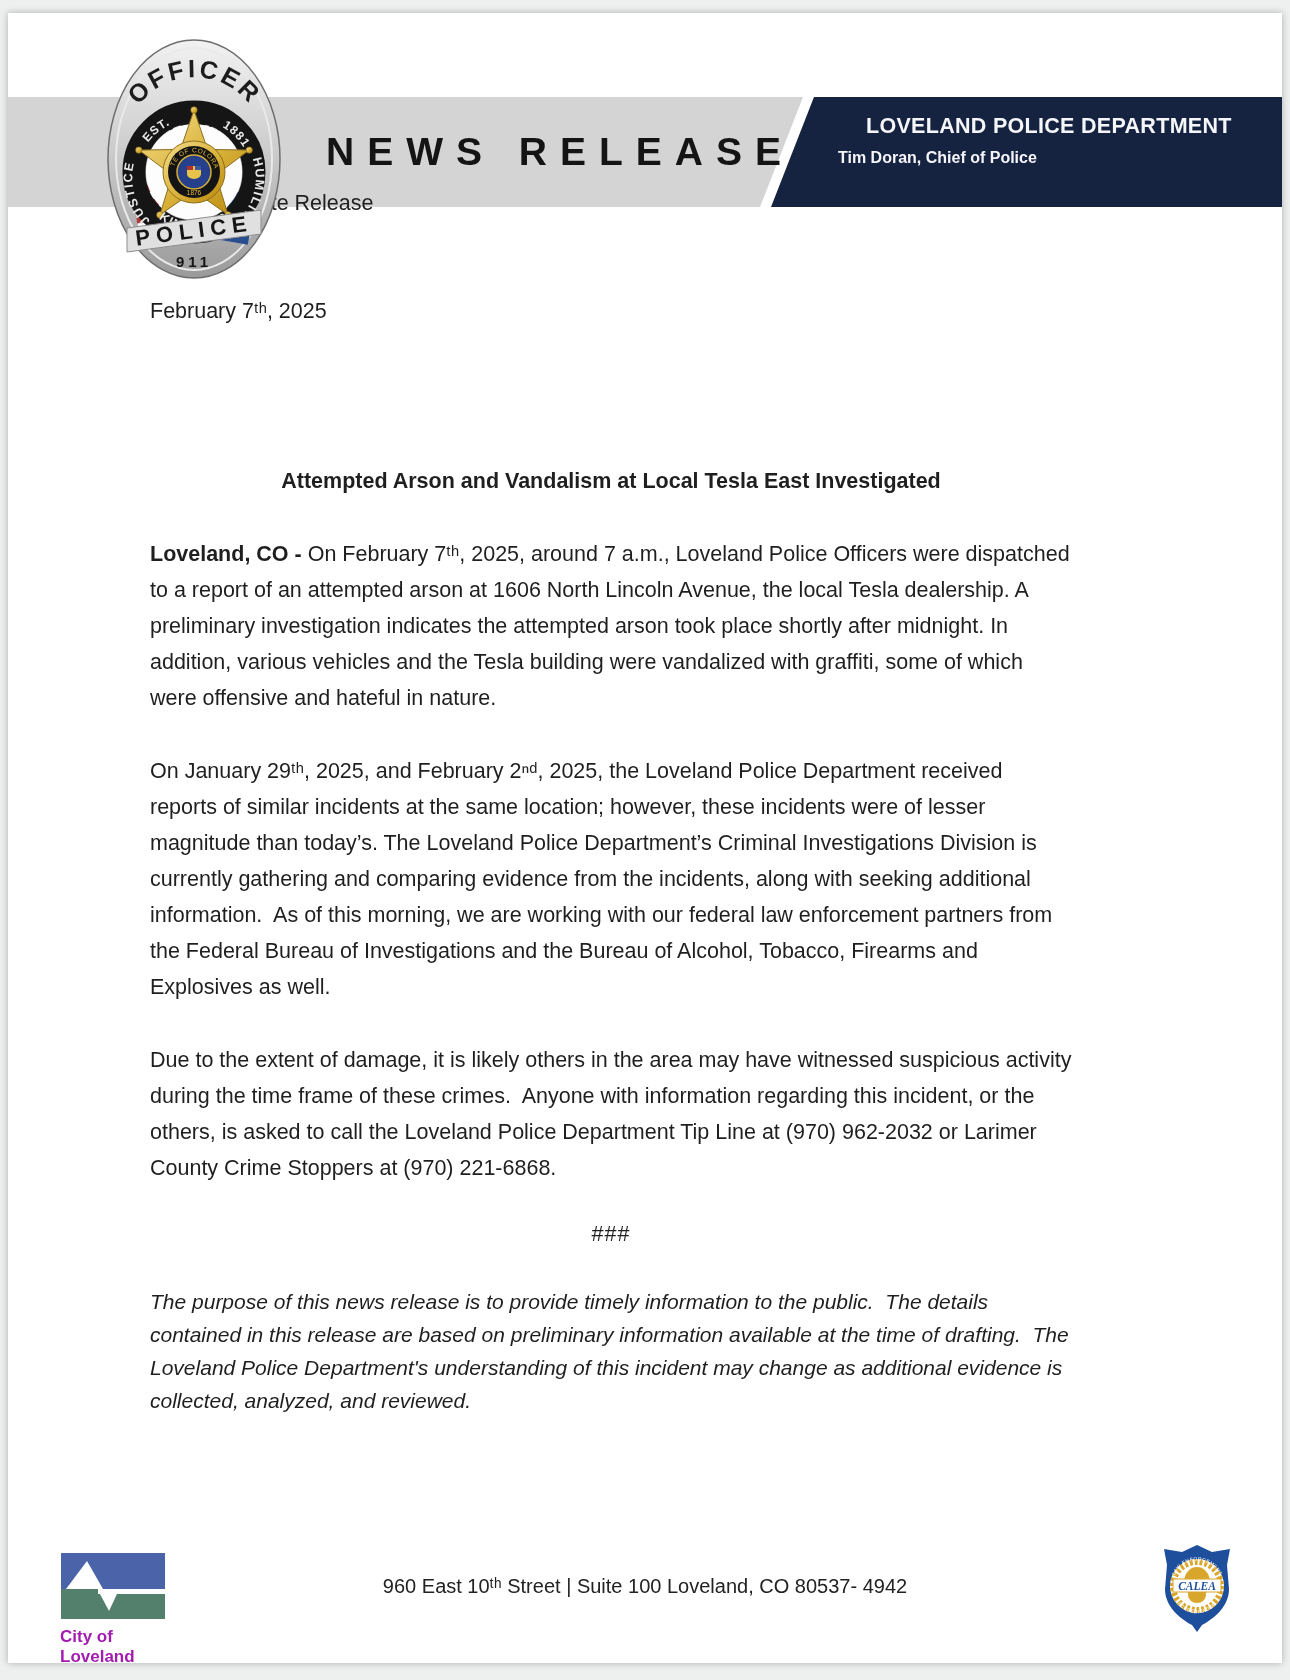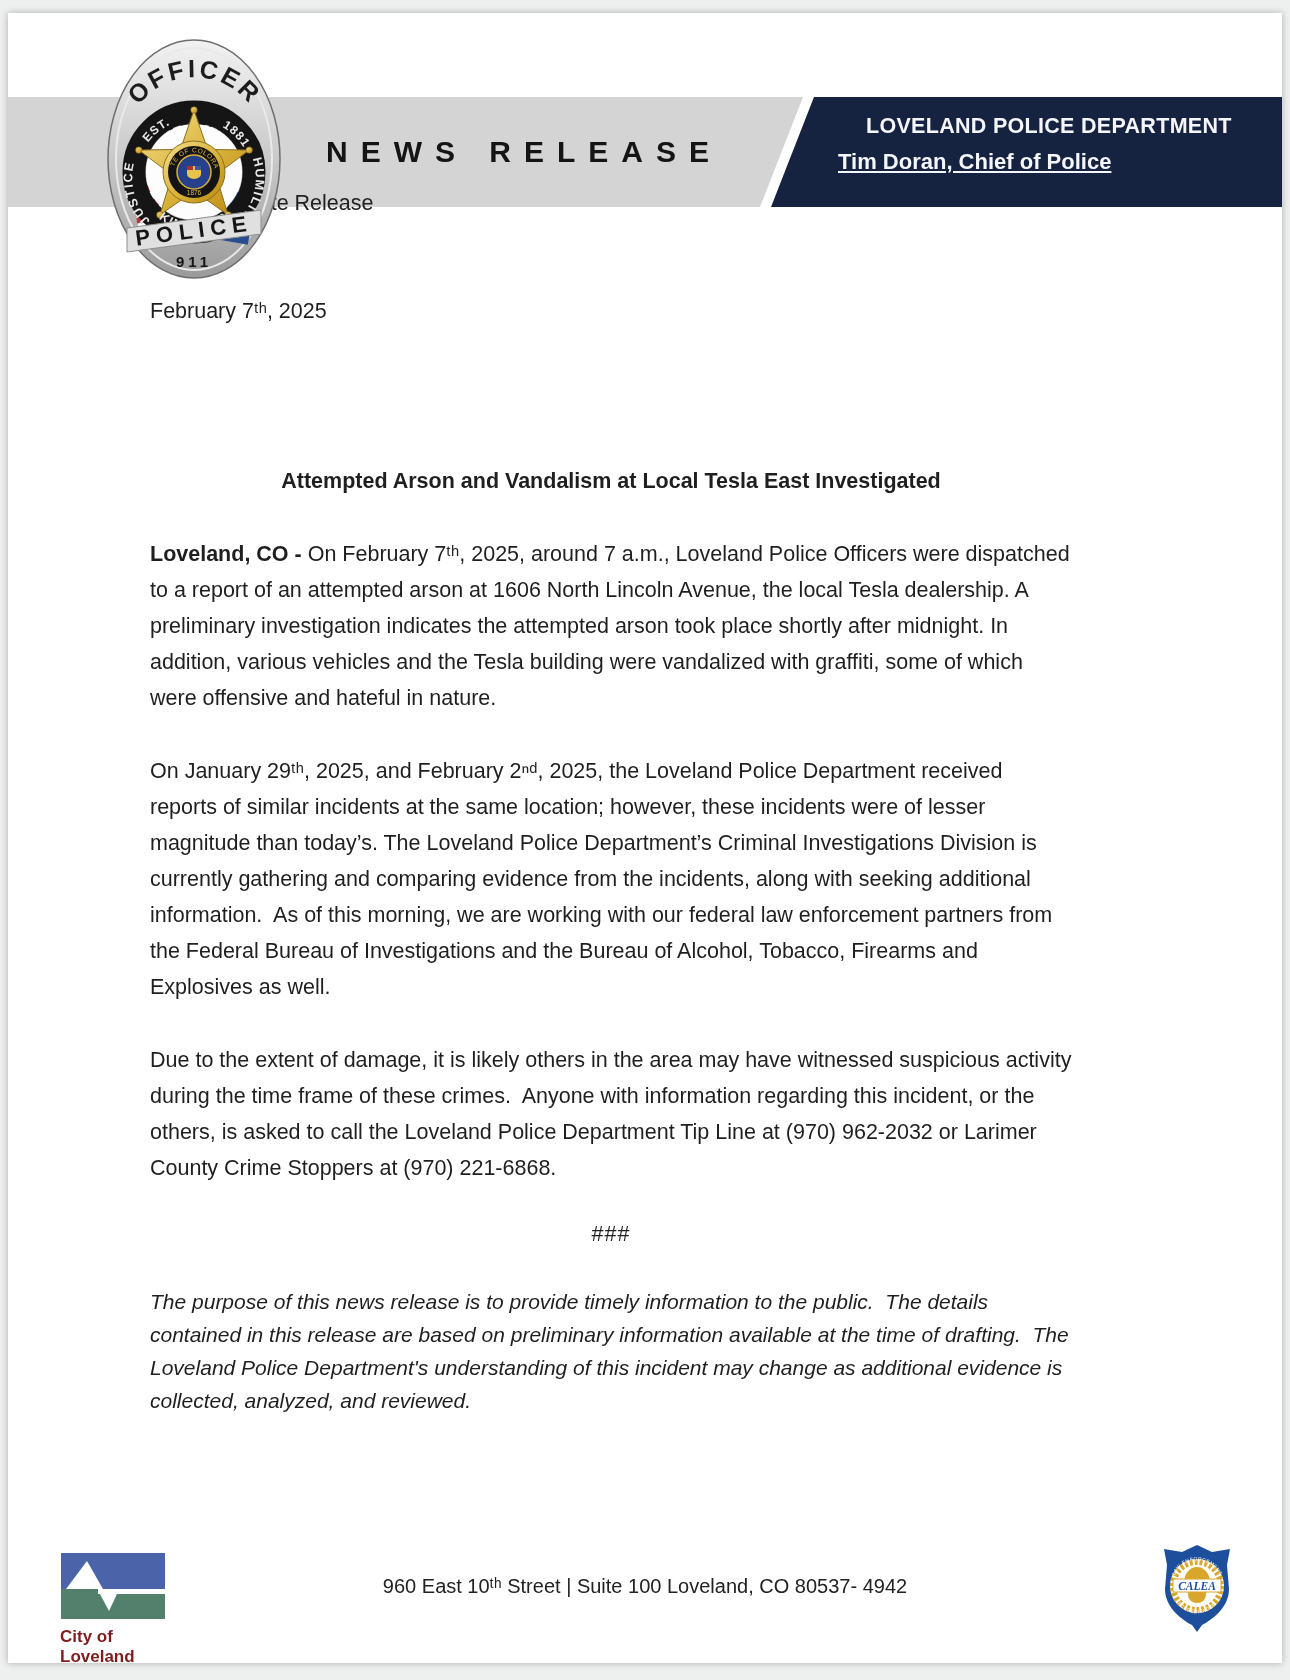--- a/index.html
+++ b/index.html
@@ -18,40 +18,40 @@
     box-shadow:0 0 7px rgba(0,0,0,.28);
   }
   
   .band{position:absolute;left:0;top:84px;width:1274px;height:110px;}
   .band-gray{position:absolute;inset:0;background:#d4d4d4;
     clip-path:polygon(0 0,795px 0,752px 100%,0 100%);}
   .band-navy{position:absolute;inset:0;background:#152240;
     clip-path:polygon(806px 0,100% 0,100% 100%,763px 100%);}
   .news-release{
     position:absolute;left:318px;top:50%;transform:translateY(-50%);
-    font-size:30px;font-weight:700;letter-spacing:13px;color:#141414;white-space:nowrap;
+    font-size:39px;font-weight:700;letter-spacing:13px;color:#141414;white-space:nowrap;
   }
   .navy-text{position:absolute;left:830px;top:17px;color:#f5f6fa;}
   .navy-line1{font-size:21.5px;font-weight:700;letter-spacing:.3px;margin-left:28px;}
-  .navy-line2{font-size:22px;font-weight:700;margin-top:10px;text-decoration:underline;}
+  .navy-line2{font-size:16px;font-weight:700;margin-top:10px;}
   .badge-wrap{position:absolute;left:99px;top:25px;width:175px;height:242px;z-index:3;}
   
   .content{position:relative;margin-left:142px;width:922px;font-size:21.5px;line-height:36px;}
   .release-info{margin-top:100px;white-space:pre-wrap;}
   .doc-title{margin-top:62px;text-align:center;font-weight:700;}
   .para{margin-top:37px;white-space:pre-wrap;}
   .para b{font-weight:700;}
   .separator{margin-top:30px;text-align:center;letter-spacing:1px;}
   .disclaimer{
     margin-top:33px;font-style:italic;
     font-size:21px;line-height:33px;white-space:pre-wrap;
   }
   
   .city-logo{position:absolute;left:52px;top:1540px;width:112px;text-align:left;}
-  .city-logo-caption{margin-top:2px;font-size:17px;font-weight:700;color:#7f1d1d;}
+  .city-logo-caption{margin-top:2px;font-size:17px;font-weight:700;color:#a21caf;}
   .footer-address{position:absolute;left:0;right:0;top:1562px;text-align:center;font-size:20px;color:#222;}
   .calea{position:absolute;right:44px;top:1530px;}
 </style>
 </head>
 <body>
 
 <div class="page">
 
   <div class="band">
     <div class="band-gray"></div>

